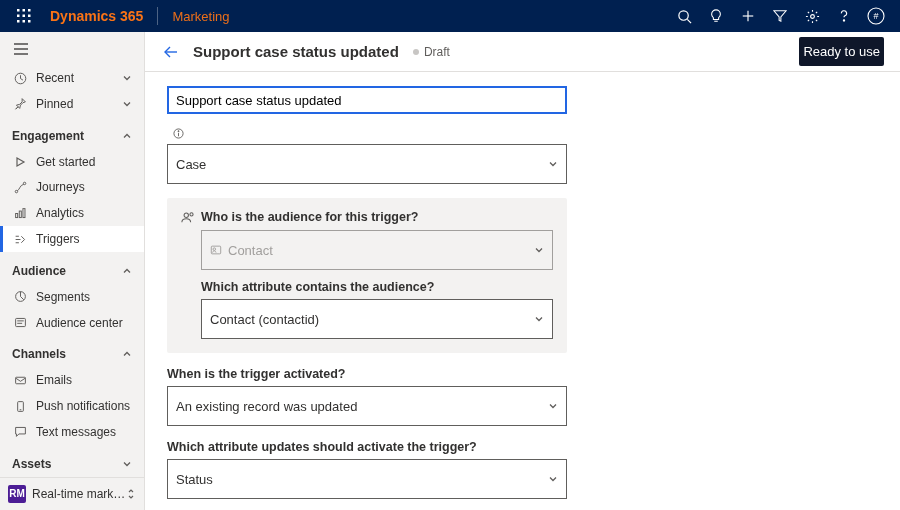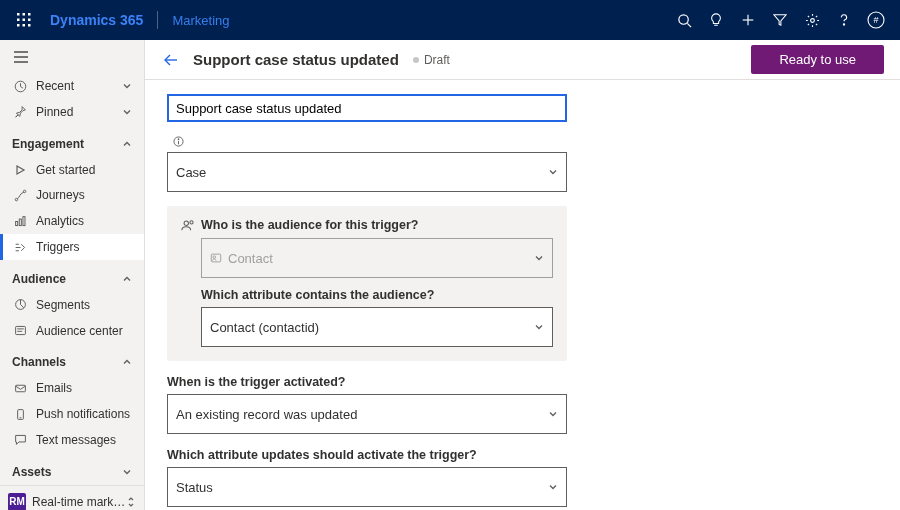--- a/index.html
+++ b/index.html
@@ -1,17 +1,17 @@
 <!DOCTYPE html>
 <html><head>
 <meta charset="utf-8">
 <style>
   * { box-sizing: border-box; margin: 0; padding: 0; font-family: "Segoe UI", -apple-system, sans-serif; }
   body { width: 900px; height: 510px; overflow: hidden; background: #fff; font-size: 13px; color: #323130; }
-  .topbar { height: 40px; background: #002050; color: #3b82f6; display: flex; align-items: center; padding: 0 8px; }
+  .topbar { height: 32px; background: #002050; color: #f97316; display: flex; align-items: center; padding: 0 8px; }
   .topbar .waffle { width: 32px; height: 32px; display: flex; align-items: center; justify-content: center; cursor: pointer; }
   .topbar .brand { font-weight: 600; font-size: 14px; padding: 0 10px; }
   .topbar .divider { width: 1px; height: 18px; background: rgba(255,255,255,0.3); margin: 0 4px; }
   .topbar .modname { font-size: 13px; padding: 0 10px; opacity: 0.95; }
   .topbar .spacer { flex: 1; }
   .topbar .ticon { width: 32px; height: 32px; display: flex; align-items: center; justify-content: center; cursor: pointer; }
   .shell { display: flex; height: calc(100% - 32px); }
   .sidebar { width: 145px; background: #f3f2f1; border-right: 1px solid #e1dfdd; display: flex; flex-direction: column; }
   .sidebar .hamb { height: 36px; display: flex; align-items: center; padding: 0 14px; cursor: pointer; }
   .nav-row { height: 28px; display: flex; align-items: center; padding: 0 12px; cursor: pointer; font-size: 12px; color: #323130; position: relative; }
@@ -24,21 +24,21 @@
   .area-switch { height: 36px; border-top: 1px solid #e1dfdd; display: flex; align-items: center; padding: 0 8px; font-size: 12px; cursor:pointer; }
   .area-switch .badge { width: 18px; height: 18px; background: #4c1d95; color:#fff; font-size:10px; font-weight:600; display:flex; align-items:center; justify-content:center; margin-right:6px; border-radius:2px; }
   .area-switch .txt { white-space: nowrap; overflow: hidden; text-overflow: ellipsis; flex:1; }
   .main { flex:1; display:flex; flex-direction:column; }
   .cmdbar { height: 42px; border-bottom: 1px solid #e1dfdd; display:flex; align-items:center; padding: 0 16px; }
   .cmdbar .back { width: 20px; height: 20px; margin-right: 12px; cursor:pointer; color:#2266e3; display:flex; align-items:center; justify-content:center; }
   .cmdbar .title { font-size: 15px; font-weight: 600; }
   .cmdbar .status { display:flex; align-items:center; margin-left: 14px; color:#605e5c; font-size:12px; }
   .cmdbar .status .dot { width:6px; height:6px; border-radius:50%; background:#c8c6c4; margin-right:5px; }
   .cmdbar .spacer { flex:1; }
-  .cmdbar .cta { background:#701a75; color:#fff; border:none; padding: 7px 28px; font-size:13px; border-radius:2px; cursor:pointer; }
+  .cmdbar .cta { background:#0f172a; color:#fff; border:none; padding: 7px 4px; font-size:13px; border-radius:2px; cursor:pointer; }
   .form { padding: 14px 22px; overflow:auto; }
   .field { margin-bottom: 14px; max-width: 400px; }
   .field label { display:flex; align-items:center; font-size: 12.5px; font-weight: 600; margin-bottom: 5px; }
   .field label .info { margin-left:6px; color:#605e5c; }
   .field .control { position:relative; }
   .field input.text { width:100%; height: 28px; border:1px solid #605e5c; padding: 0 8px; font-size:13px; outline:none; }
   .field input.text.focused { border-color: #2266e3; box-shadow: inset 0 0 0 1px #2266e3; }
   .field .select { width:100%; height: 40px; border:1px solid #605e5c; padding: 0 8px; font-size:13px; background:#fff; display:flex; align-items:center; cursor:pointer; }
   .field .select.disabled { color:#a19f9d; border-color:#a19f9d; background:transparent; }
   .field .select .caret { margin-left:auto; color:#605e5c; }

